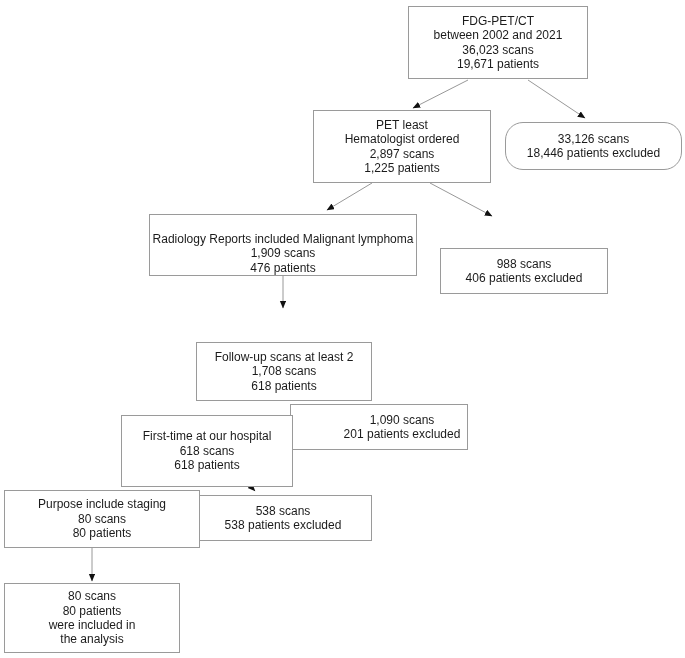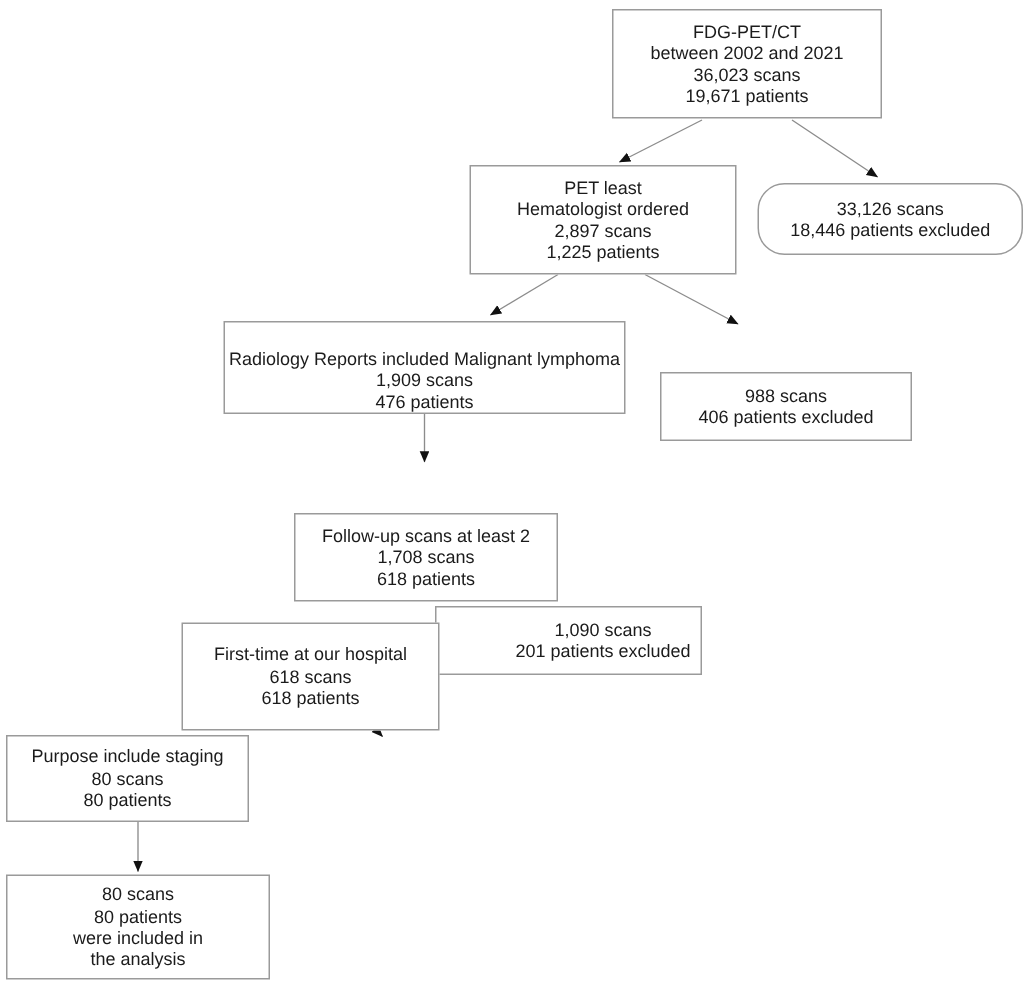--- a/index.html
+++ b/index.html
@@ -113,22 +113,26 @@
     <span class="line">1,090 scans</span>
     <span class="line">201 patients excluded</span>
   </div>
 
   <div class="node" style="left:105px; top:415px; width:172px; height:72px;margin-left:16px;">
     <span class="line">First-time at our hospital</span>
     <span class="line">618 scans</span>
     <span class="line">618 patients</span>
   </div>
 
+  <div class="node" style="left:194px; top:495px; width:178px; height:46px;">
+    <span class="line">538 scans</span>
+    <span class="line">538 patients excluded</span>
+  </div>
 
-  <div class="node" style="left:4px; top:490px; width:162px; height:58px;">
+  <div class="node" style="left:4px; top:490px; width:196px; height:58px;">
     <span class="line">Purpose include staging</span>
     <span class="line">80 scans</span>
     <span class="line">80 patients</span>
   </div>
 
   <div class="node" style="left:4px; top:583px; width:176px; height:70px;">
     <span class="line">80 scans</span>
     <span class="line">80 patients</span>
     <span class="line">were included in</span>
     <span class="line">the analysis</span>

